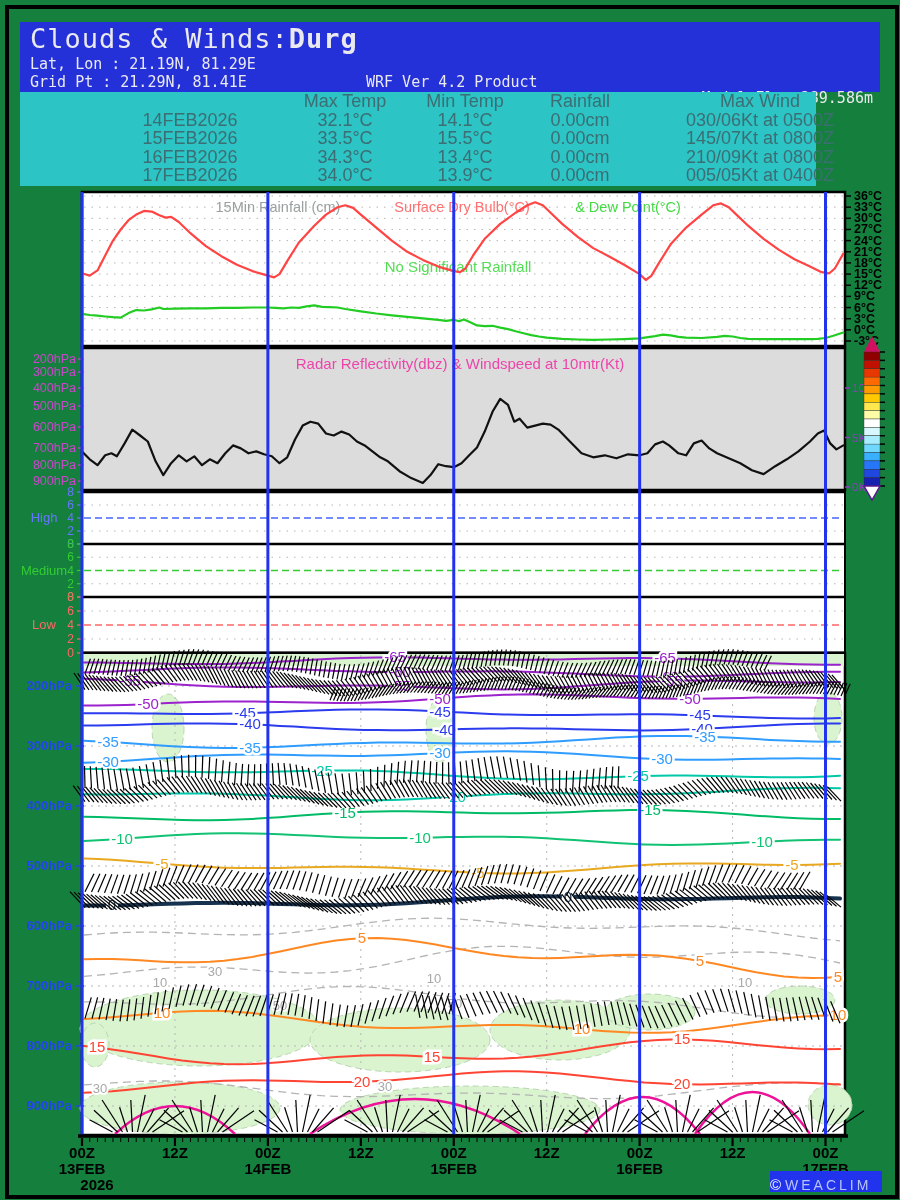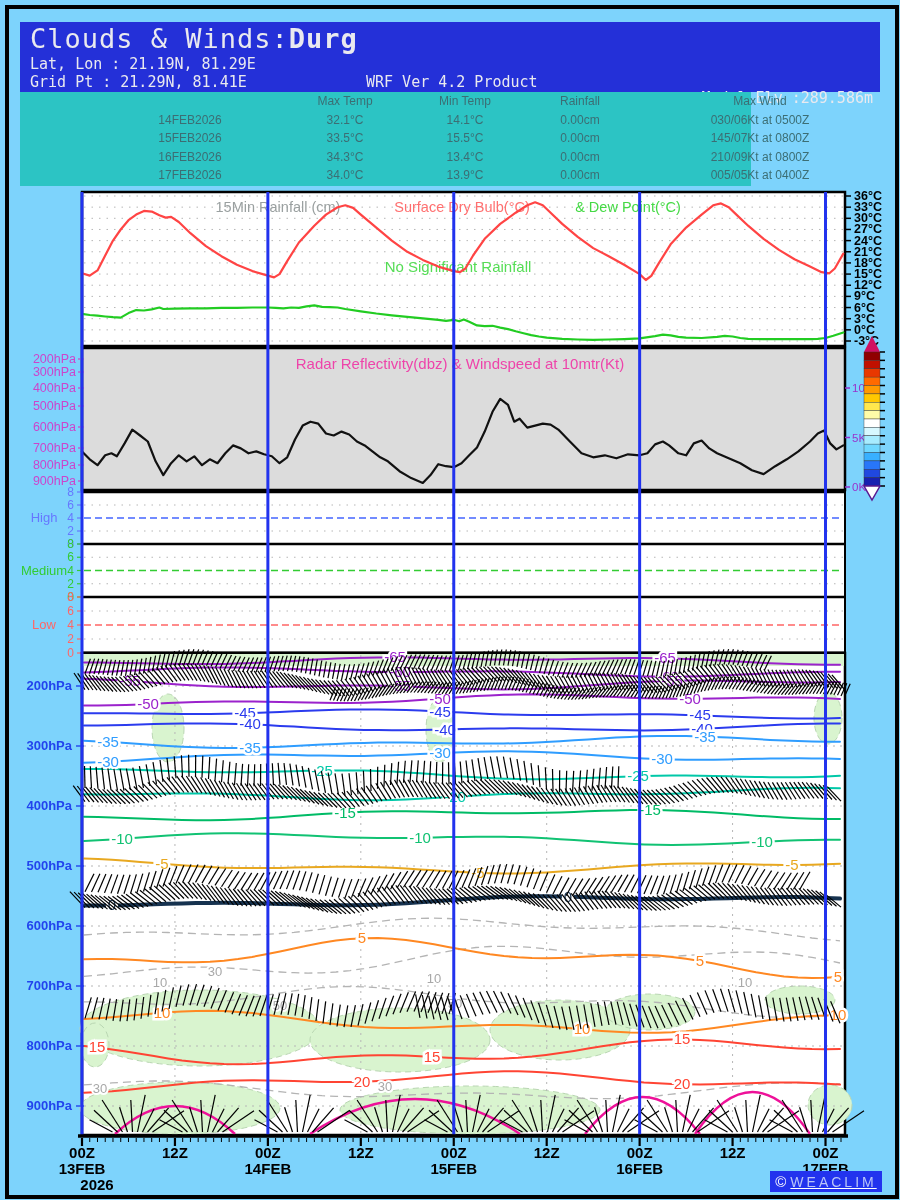--- a/index.html
+++ b/index.html
@@ -1,34 +1,34 @@
 <!DOCTYPE html>
 <html><head>
 <meta charset="utf-8">
 <style>
   html,body{margin:0;padding:0;background:#fff;}
-  .page{position:relative;width:900px;height:1200px;background:#7dd3fc;overflow:hidden;
+  .page{position:relative;width:900px;height:1200px;background:#15803d;overflow:hidden;
         font-family:"Liberation Sans",sans-serif;}
   .frame{position:absolute;left:5px;top:5px;width:886px;height:1186px;border:4px solid #000;}
   .hdr{position:absolute;left:20px;top:22px;width:860px;height:70px;background:#2430d8;color:#e9e9ef;
        font-family:"DejaVu Sans Mono",monospace;}
   .hdr .r1{position:absolute;left:10px;top:1px;font-size:27px;letter-spacing:1px;}
   .hdr .r1 b{font-weight:bold;}
   .hdr .ic{position:absolute;right:12px;top:1px;font-size:27px;}
   .hdr .r2{position:absolute;left:10px;top:33px;font-size:15px;}
   .hdr .r3{position:absolute;left:10px;top:51px;font-size:15px;width:845px;}
   .hdr .r3 .wrf{position:absolute;left:320px;top:0;margin-left:16px;}
   .hdr .r3 .elv{position:absolute;right:2px;top:16px;}
-  .tbl{position:absolute;left:20px;top:92px;width:731px;height:94px;background:#2cc4c4;
-       color:#3c6e74;font-size:12px;}
+  .tbl{position:absolute;left:20px;top:92px;width:796px;height:94px;background:#2cc4c4;
+       color:#3c6e74;font-size:18px;}
   .tbl .row{display:grid;grid-template-columns:80px 180px 130px 110px 120px 240px;height:18.5px;line-height:18.5px;}
   .tbl .row span{text-align:center;white-space:nowrap;}
   svg text{font-family:"Liberation Sans",sans-serif;}
   .logo{position:absolute;left:770px;top:1171px;width:112px;height:21px;background:#2233ee;
-        color:#fff;font-size:14px;line-height:21px;text-align:center;text-decoration:underline;}
+        color:#fff;font-size:14px;line-height:28px;text-align:left;}
   .logo .cc{display:inline-block;font-size:15px;color:#fff;margin-right:4px;}
   .logo .wl{color:#b8c4f8;letter-spacing:3px;}
 </style>
 </head>
 <body>
 
 <div class="page">
   <div class="frame"></div>
 
   <div class="hdr">

